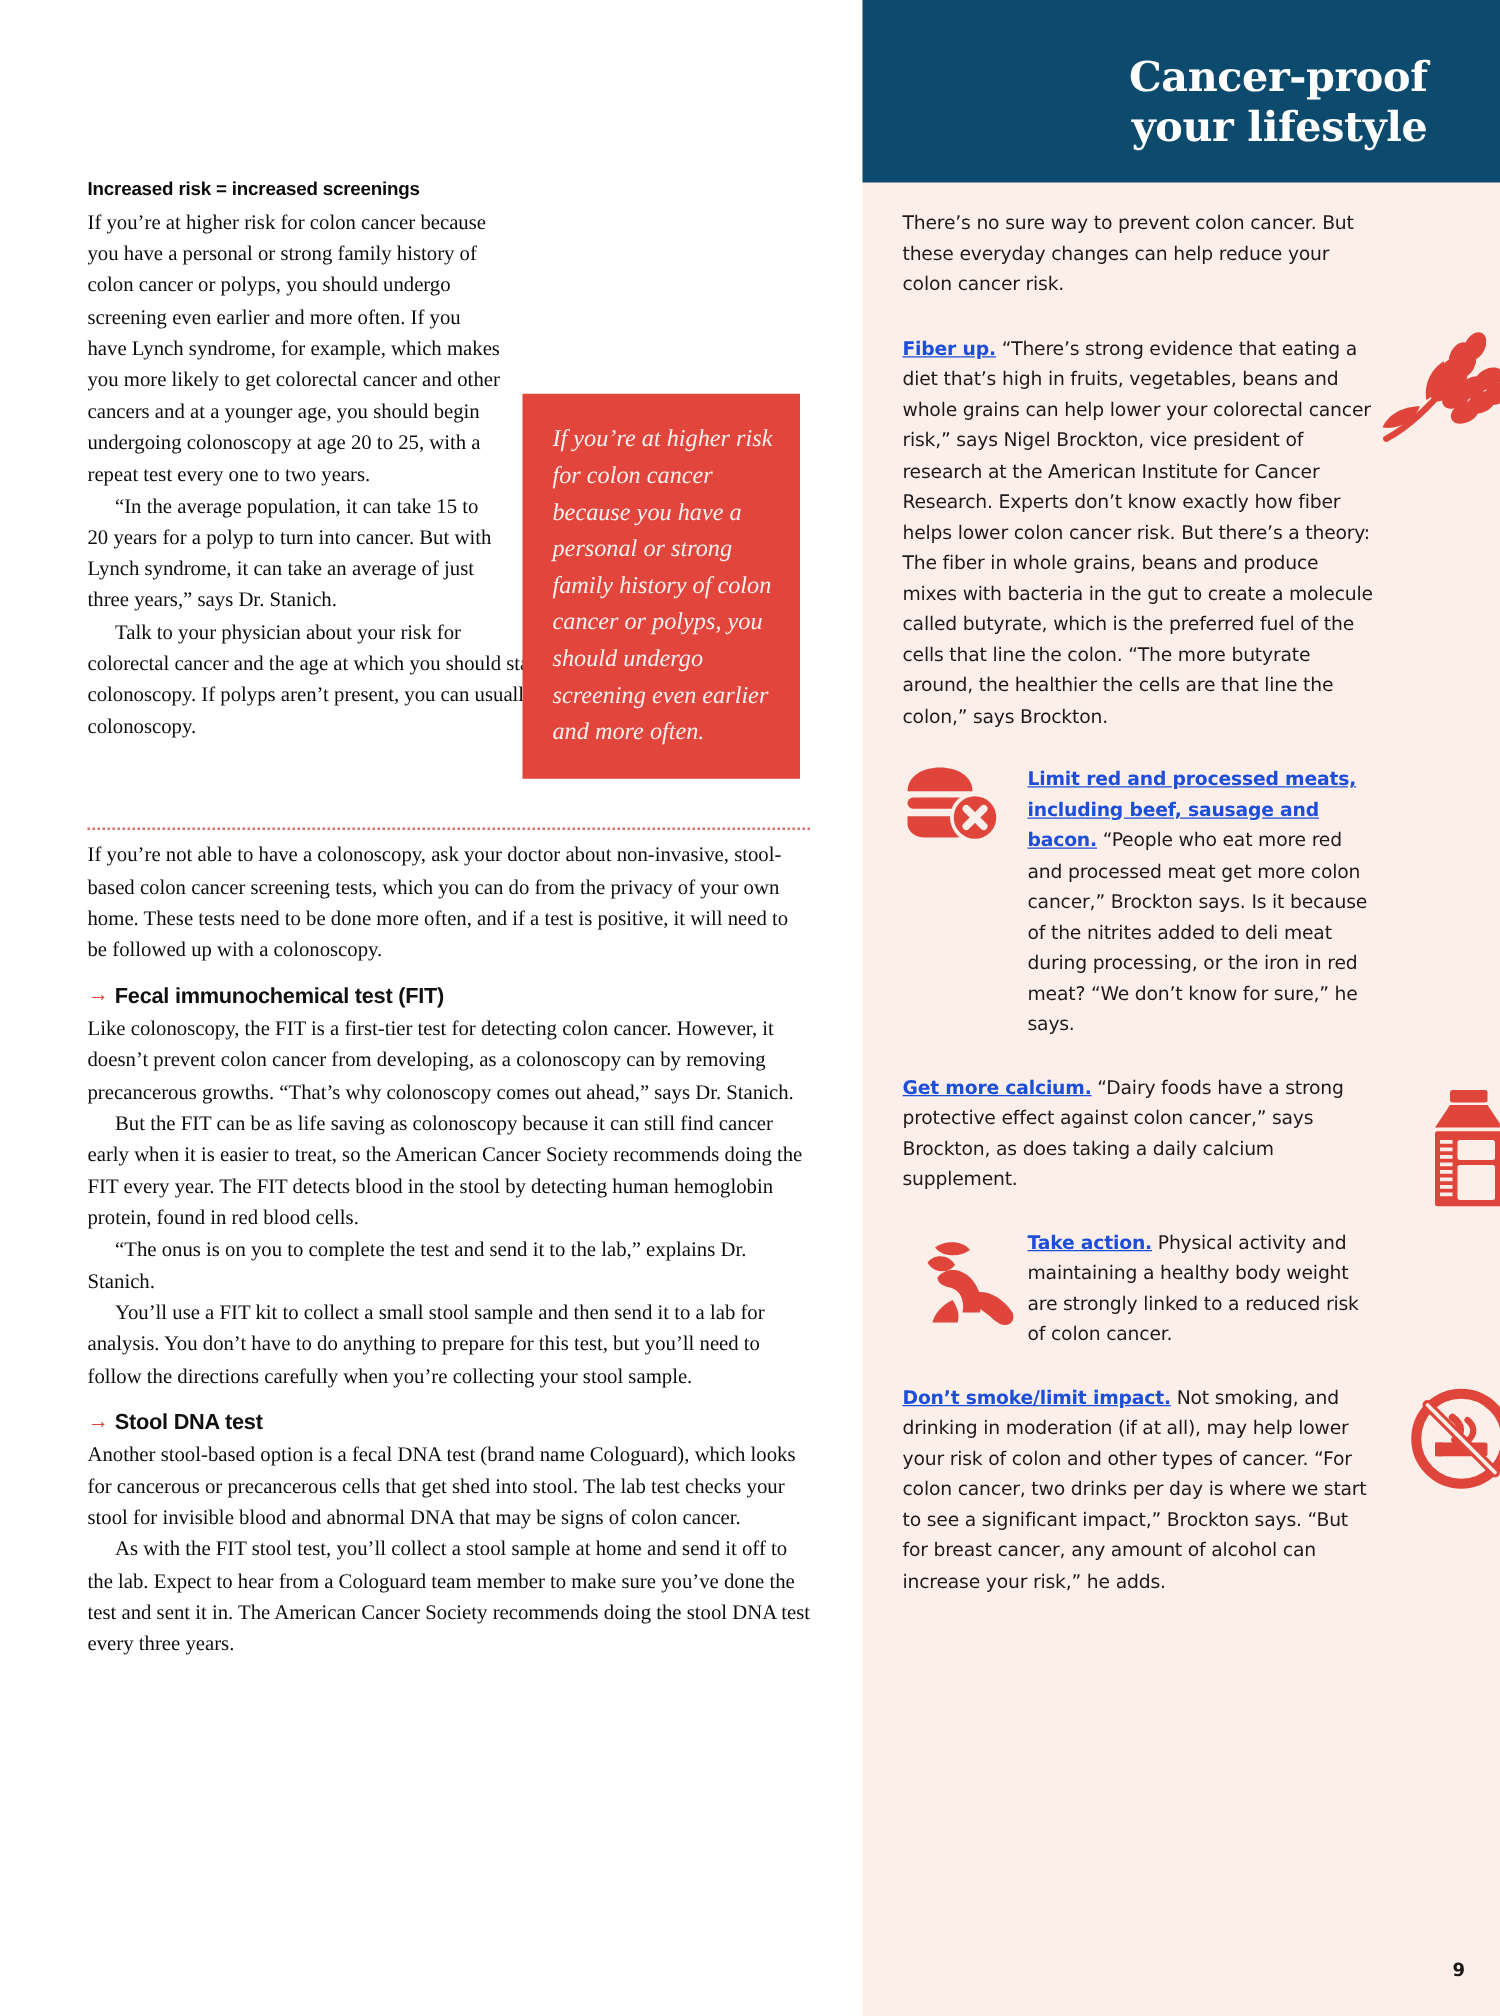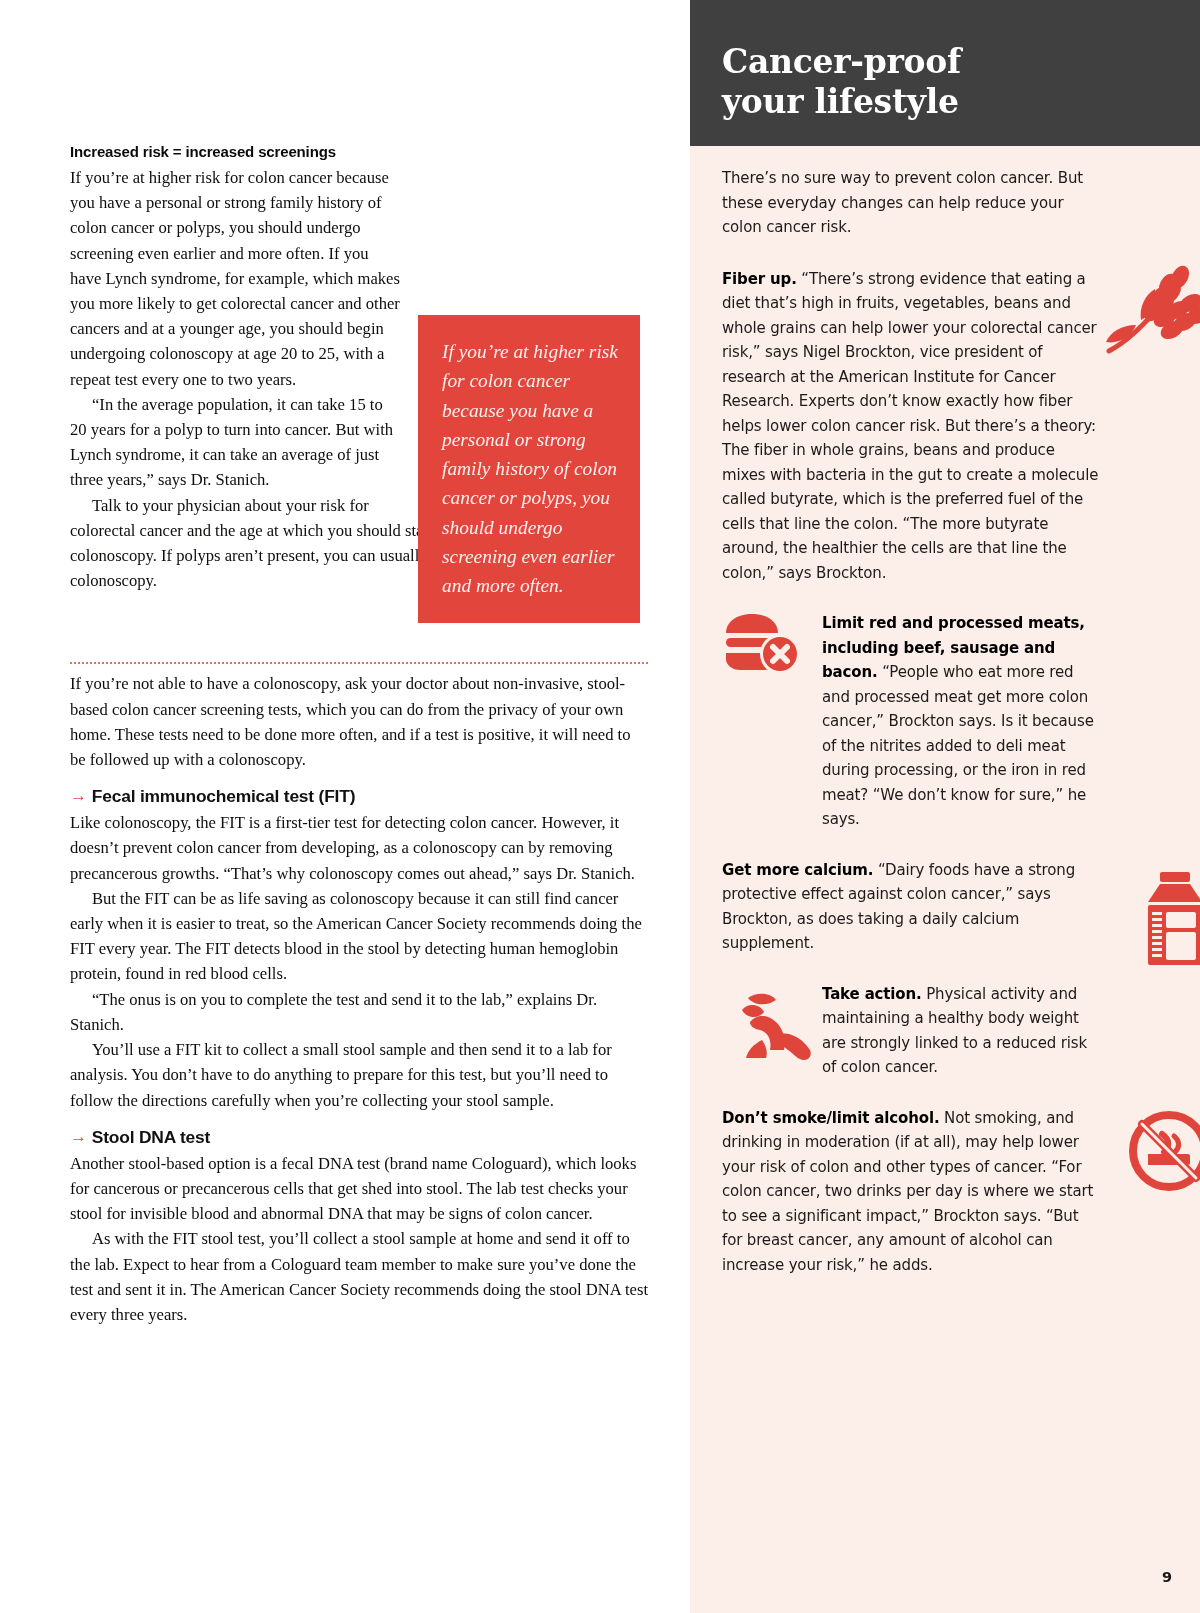--- a/index.html
+++ b/index.html
@@ -118,21 +118,22 @@
     width: 510px;
     height: 1613px;
     background: #fceee9;
   }
   .sidebar-header {
     position: absolute;
     left: 0;
     top: 0;
     width: 510px;
     height: 146px;
-    background: #404040;
+    background: #0c4a6e;
+    text-align: right;
   }
   .sidebar-title {
     position: absolute;
     left: 32px;
     top: 42px;
     width: 420px;
     margin: 0;
     font-family: "DejaVu Serif", "Liberation Serif", serif;
     font-weight: bold;
     font-size: 33px;
@@ -151,21 +152,22 @@
   .sans-body {
     font-family: "DejaVu Sans", "Liberation Sans", sans-serif;
     font-size: 15.0px;
     line-height: 24.5px;
     color: #1d1a19;
     margin: 0;
     letter-spacing: -0.15px;
   }
   .sans-body b, .lead-in {
     font-weight: bold;
-    color: #000000;
+    color: #1d4ed8;
+    text-decoration: underline;
   }
 
   .intro { margin-bottom: 27px; }
 
   .tip { position: relative; margin-bottom: 26px; }
   .tip-indent-left { padding-left: 100px; }
 
   
   .icon {
     position: absolute;
@@ -337,21 +339,21 @@
               <circle cx="41" cy="41" r="36" fill="none" stroke="#e0453c" stroke-width="8"></circle>
               <rect x="20" y="44" width="42" height="11" rx="2" fill="#e0453c"></rect>
               <rect x="20" y="44" width="6" height="11" fill="#e0453c"></rect>
               <path d="M34 24 C42 30 42 36 36 42" stroke="#e0453c" stroke-width="6" fill="none" stroke-linecap="round"></path>
               <path d="M46 26 C52 31 52 37 47 42" stroke="#e0453c" stroke-width="5" fill="none" stroke-linecap="round"></path>
               <line x1="14" y1="14" x2="68" y2="68" stroke="#e0453c" stroke-width="8" stroke-linecap="round"></line>
               <line x1="14" y1="14" x2="68" y2="68" stroke="#fceee9" stroke-width="3" stroke-linecap="round"></line>
             </g>
           </svg>
         </span>
-        <p class="sans-body"><b class="lead-in">Don’t smoke/limit alcohol.</b><span> Not smoking, and drinking in moderation (if at all), may help lower your risk of colon and other types of cancer. “For colon cancer, two drinks per day is where we start to see a significant impact,” Brockton says. “But for breast cancer, any amount of alcohol can increase your risk,” he adds.</span></p>
+        <p class="sans-body"><b class="lead-in">Don’t smoke/limit impact.</b><span> Not smoking, and drinking in moderation (if at all), may help lower your risk of colon and other types of cancer. “For colon cancer, two drinks per day is where we start to see a significant impact,” Brockton says. “But for breast cancer, any amount of alcohol can increase your risk,” he adds.</span></p>
       </div>
 
     </div>
 
     <div class="page-number">9</div>
   </aside>
 
 </div>
 
 </body></html>

